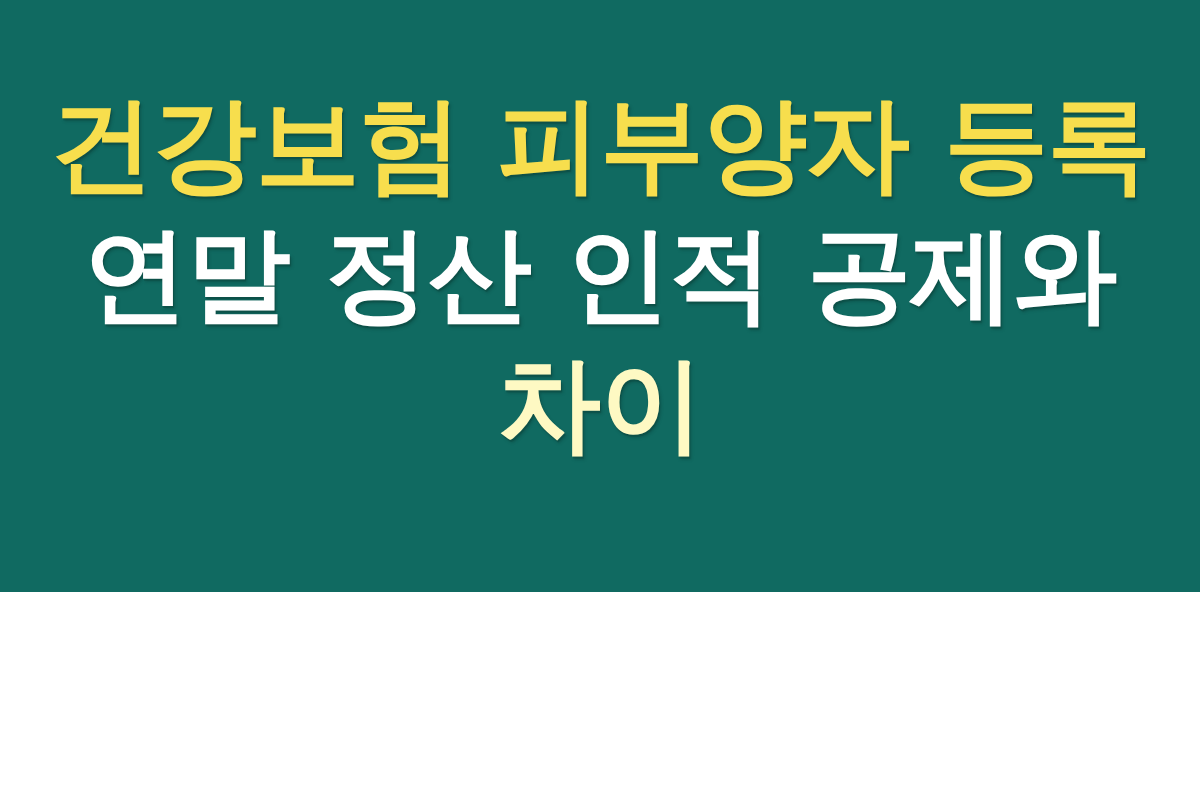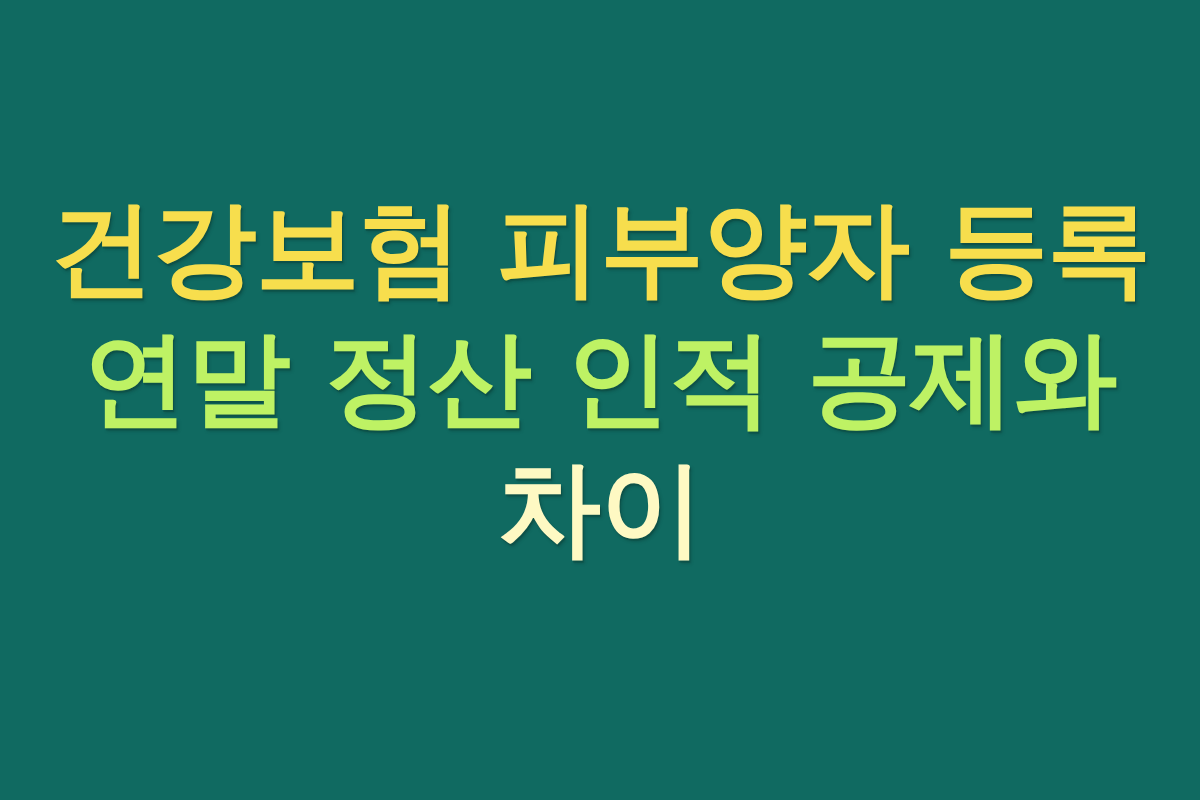--- a/index.html
+++ b/index.html
@@ -10,21 +10,21 @@
   body {
     width: 1200px;
     height: 800px;
     overflow: hidden;
     font-family: "DejaVu Sans", "Liberation Sans", sans-serif;
   }
 
   #title-card {
     position: relative;
     width: 1200px;
-    height: 800px;
+    height: 592px;
     background: #106a61;
     display: flex;
     align-items: center;
     justify-content: center;
     box-sizing: border-box;
   }
 
   #title-block {
     
     position: absolute;
@@ -57,18 +57,18 @@
 </style>
 </head>
 <body>
 
 <div id="title-card" style="background: rgb(16, 106, 97);">
 
   <div id="title-block">
 
     <span class="title-line line-1" style="color: rgb(247, 222, 77);">건강보험 피부양자 등록</span>
 
-    <span class="title-line line-2" style="color: #bef264;">연말 정산 인적 공제와</span>
+    <span class="title-line line-2" style="color: #ffffff;">연말 정산 인적 공제와</span>
 
     <span class="title-line line-3" style="color: #fef9c3;">차이</span>
 
   </div>
 </div>
 
 </body></html>

